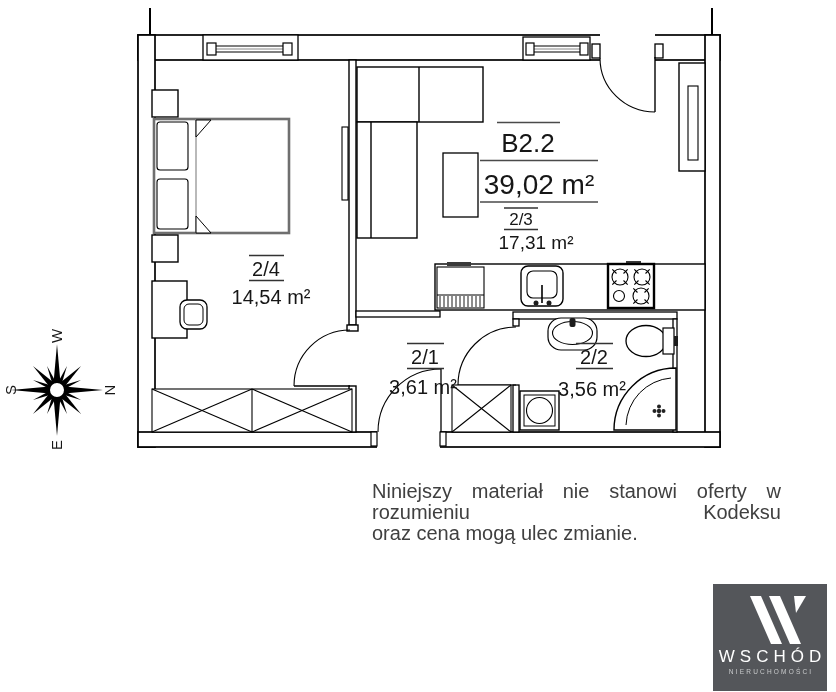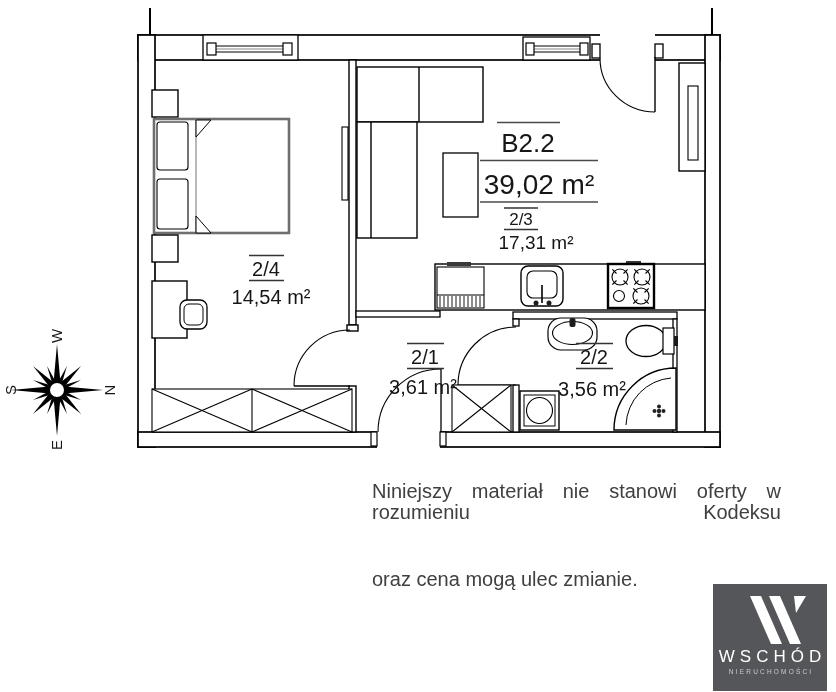--- a/index.html
+++ b/index.html
@@ -2,21 +2,21 @@
 <html><head>
 <meta charset="utf-8">
 <style>
   html,body{margin:0;padding:0;background:#fff;width:836px;height:692px;overflow:hidden;
     font-family:"Liberation Sans", sans-serif;}
   .stage{position:relative;width:712px;height:692px;background:#fff;}
   svg text{font-family:"Liberation Sans", sans-serif;fill:#161616;}
   .disclaimer{position:absolute;left:372px;top:481px;width:409px;color:#404040;
     font-size:20px;line-height:21px;}
   .disc-line{text-align:justify;text-align-last:justify;white-space:normal;}
-  .disc-line.last{text-align:left;text-align-last:left;margin-top:46px;}
+  .disc-line.last{text-align:left;text-align-last:left;}
   .logo{position:absolute;left:713px;top:584px;width:114px;height:107px;}
   .logo svg{position:absolute;left:0;top:0;}
   .logo-brand{position:absolute;left:0;top:63px;width:114px;text-align:center;
     color:#ffffff;font-size:17px;letter-spacing:5px;text-indent:5px;}
   .logo-sub{position:absolute;left:0;top:84px;width:114px;text-align:center;
     color:#c9cbcc;font-size:6.5px;letter-spacing:2.2px;text-indent:2.2px;}
 </style>
 </head>
 <body>
 

